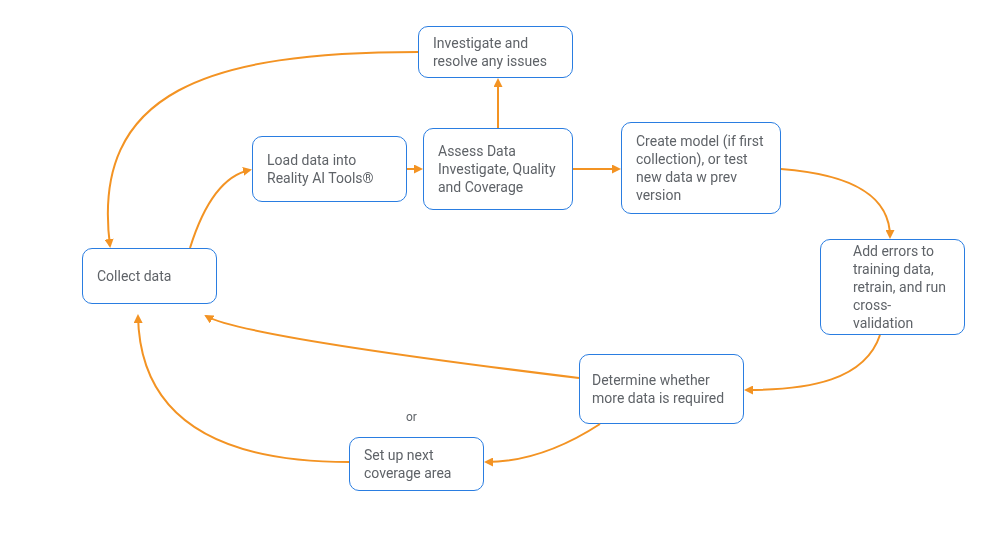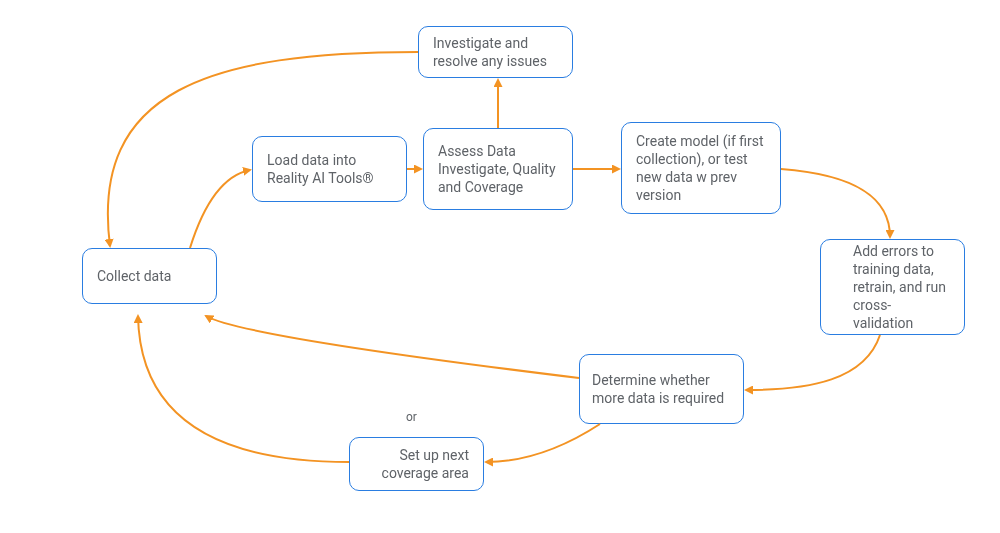--- a/index.html
+++ b/index.html
@@ -62,21 +62,21 @@
 </div>
 
 <div class="node" style="left:820px; top:239px; width:145px; height:96px;padding-left:32px;">
   <span>Add errors to training data, retrain, and run cross-validation</span>
 </div>
 
 <div class="node" style="left:579px; top:354px; width:165px; height:70px;padding-left:12px;">
   <span>Determine whether more data is required</span>
 </div>
 
-<div class="node" style="left:349px; top:437px; width:135px; height:54px;text-align:right;">
+<div class="node" style="left:349px; top:437px; width:135px; height:54px;">
   <span>Set up next coverage area</span>
 </div>
 
 <div class="label" style="left:406px; top:410px;">
   <span>or</span>
 </div>
 
 <svg class="arrows">
   <defs>
     <marker id="arrowhead" markerWidth="9" markerHeight="9" refX="7" refY="4.5" orient="auto" markerUnits="userSpaceOnUse">

